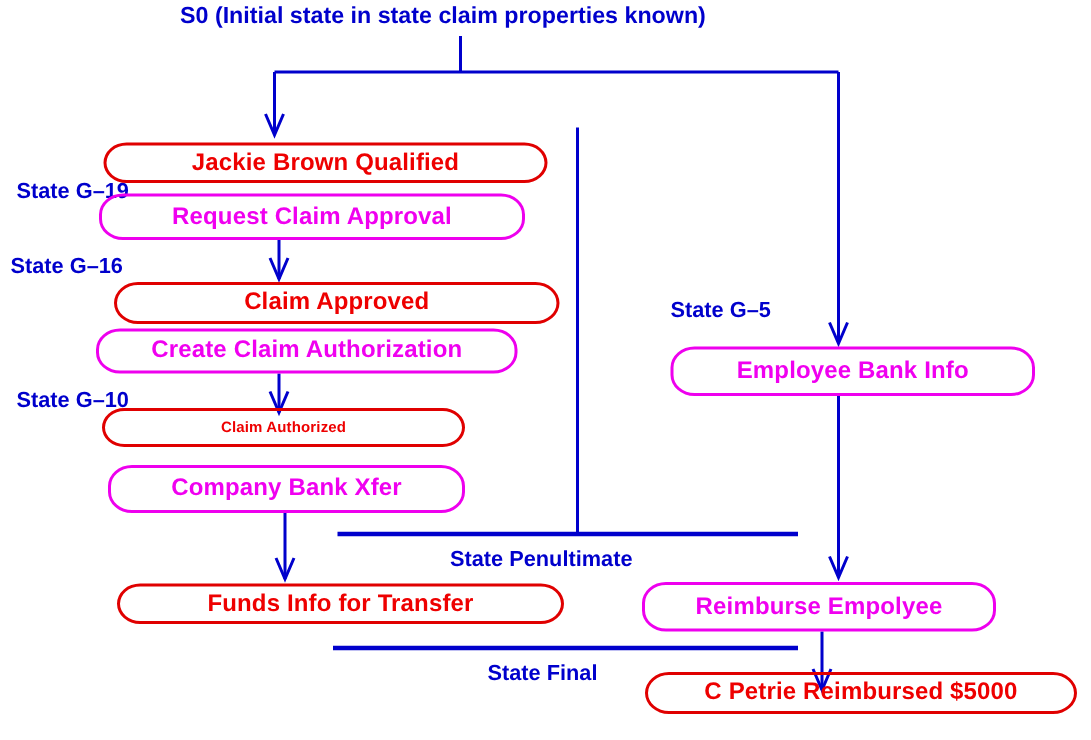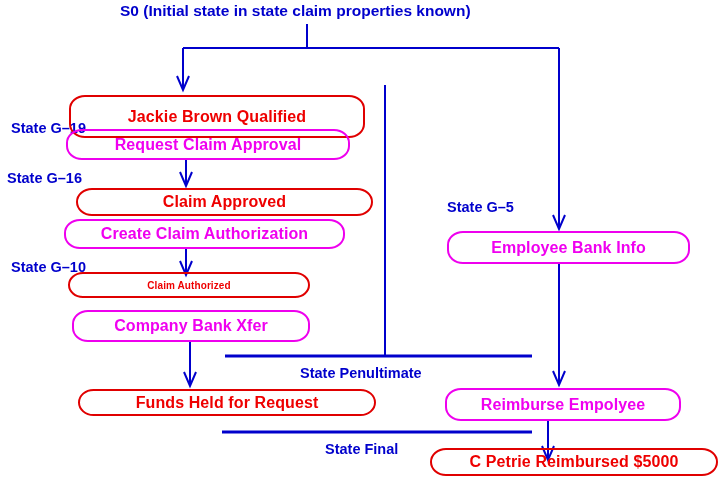--- a/index.html
+++ b/index.html
@@ -104,33 +104,33 @@
 
   <div class="title" style="left:120px; top:2px; font-size:15.5px;">S0 (Initial state in state claim properties known)</div>
 
   <div class="state-label" style="left:11px; top:79px; font-size:14.5px;margin-top:41px;">State G–19</div>
   <div class="state-label" style="left:7px; top:170px; font-size:14.5px;">State G–16</div>
   <div class="state-label" style="left:11px; top:259px; font-size:14.5px;">State G–10</div>
   <div class="state-label" style="left:447px; top:199px; font-size:14.5px;">State G–5</div>
   <div class="state-label" style="left:300px; top:365px; font-size:14.5px;">State Penultimate</div>
   <div class="state-label" style="left:325px; top:441px; font-size:14.5px;">State Final</div>
 
-  <div class="node node-red" style="left:69px; top:95px; width:296px; height:43px; font-size:16px;">Jackie Brown Qualified</div>
+  <div class="node node-red" style="left:69px; top:95px; width:296px; height:27px; font-size:16px;">Jackie Brown Qualified</div>
 
   <div class="node node-magenta" style="left:66px; top:129px; width:284px; height:31px; font-size:16px;">Request Claim Approval</div>
 
   <div class="node node-red" style="left:76px; top:188px; width:297px; height:28px; font-size:16px;">Claim Approved</div>
 
   <div class="node node-magenta" style="left:64px; top:219px; width:281px; height:30px; font-size:16px;">Create Claim Authorization</div>
 
   <div class="node node-red" style="left:68px; top:272px; width:242px; height:26px; font-size:10px;">Claim Authorized</div>
 
   <div class="node node-magenta" style="left:72px; top:310px; width:238px; height:32px; font-size:16px;">Company Bank Xfer</div>
 
-  <div class="node node-red" style="left:78px; top:389px; width:298px; height:27px; font-size:16px;">Funds Held for Request</div>
+  <div class="node node-red" style="left:78px; top:389px; width:298px; height:27px; font-size:16px;">Funds Info for Transfer</div>
 
   <div class="node node-magenta" style="left:447px; top:231px; width:243px; height:33px; font-size:16px;">Employee Bank Info</div>
 
-  <div class="node node-magenta" style="left:428px; top:388px; width:236px; height:33px; font-size:16px;margin-left:17px;">Reimburse Empolyee</div>
+  <div class="node node-magenta" style="left:428px; top:388px; width:236px; height:33px; font-size:16px;">Reimburse Empolyee</div>
 
   <div class="node node-red" style="left:430px; top:448px; width:288px; height:28px; font-size:16px;">C Petrie Reimbursed $5000</div>
 
 </div>
 
 </body></html>

